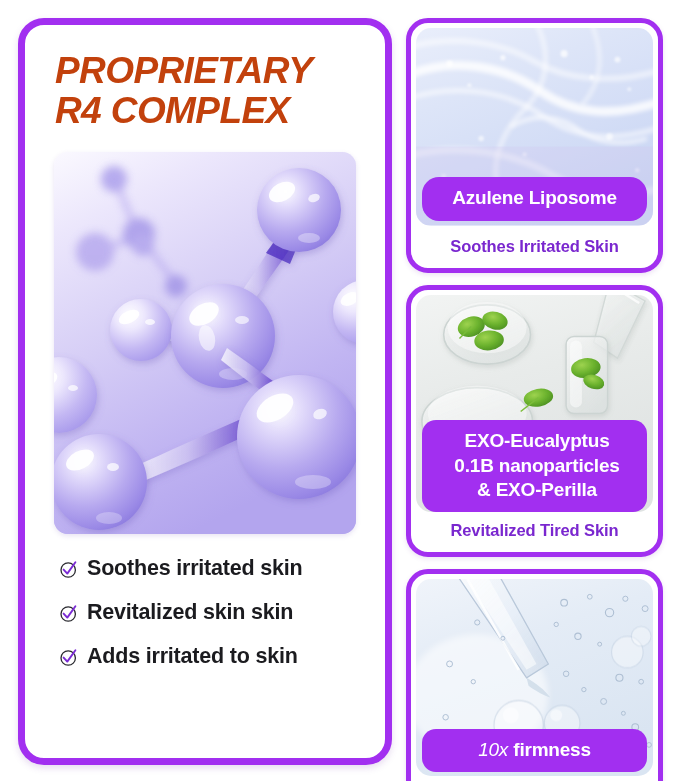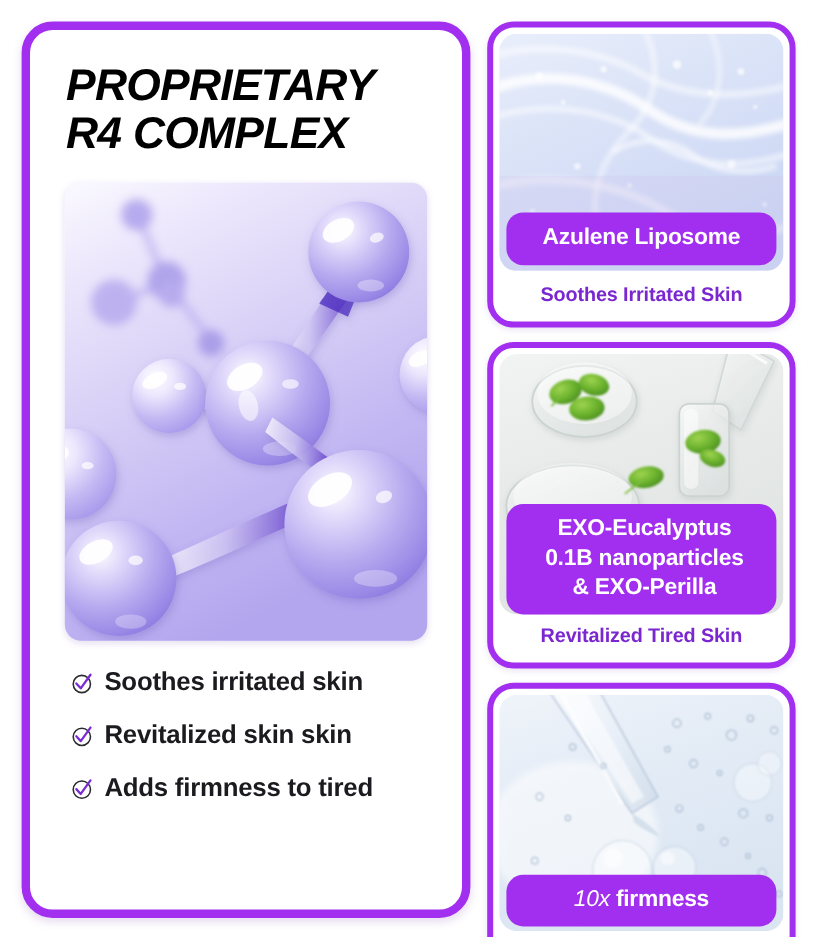--- a/index.html
+++ b/index.html
@@ -43,21 +43,21 @@
 
   .title-block {
     margin: 8px 0 6px 10px;
   }
   .title-line {
     font-size: 37px;
     line-height: 1.09;
     font-weight: 800;
     font-style: italic;
     letter-spacing: -0.6px;
-    color: #000000;
+    color: #c2410c;
     white-space: nowrap;
   }
 
   
   .molecule-frame {
     margin: 14px 9px 0 9px;
     height: 382px;
     border-radius: 14px;
     position: relative;
     overflow: hidden;
@@ -162,21 +162,21 @@
     text-align: center;
     font-size: 16.5px;
     font-weight: 700;
     color: #7a27cf;
     letter-spacing: -0.1px;
     padding: 9px 0 8px 0;
     white-space: nowrap;
   }
 
   
-  .card-1 .card-banner { bottom: 47px; }
+  .card-1 .card-banner { bottom: 47px; border-radius: 17px; }
   .card-2 .card-banner { bottom: 40px; padding-left: 11px; }
   .card-3 .card-banner { bottom: 44px; }
 
   .card-1 .card-caption { padding-top: 11px; }
 </style>
 </head>
 <body>
 
 <div class="page">
 
@@ -327,21 +327,21 @@
         </span>
         <span class="bullet-text">Revitalized skin skin</span>
       </div>
       <div class="bullet">
         <span class="bullet-icon">
           <svg viewBox="0 0 19 19" aria-hidden="true">
             <circle cx="9.2" cy="10" r="7.2" fill="none" stroke="#2a2a30" stroke-width="1.3"></circle>
             <path d="M4.6 9.6 L8.3 13.6 L16.4 2.3" fill="none" stroke="#7b2bd4" stroke-width="1.9" stroke-linecap="round" stroke-linejoin="round"></path>
           </svg>
         </span>
-        <span class="bullet-text">Adds firmness to tired</span>
+        <span class="bullet-text">Adds irritated to skin</span>
       </div>
     </div>
 
   </div>
 
   <div class="right-col">
 
     <div class="info-card card-1">
       <div class="card-photo">
         <svg viewBox="0 0 240 200" preserveAspectRatio="xMidYMid slice" aria-hidden="true">

